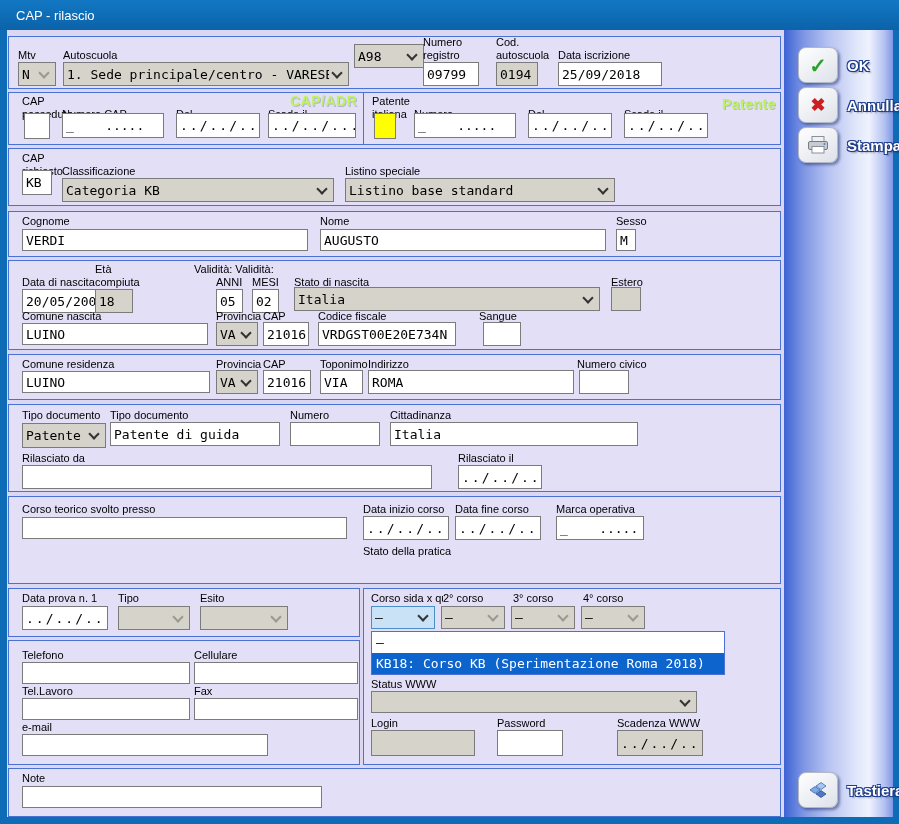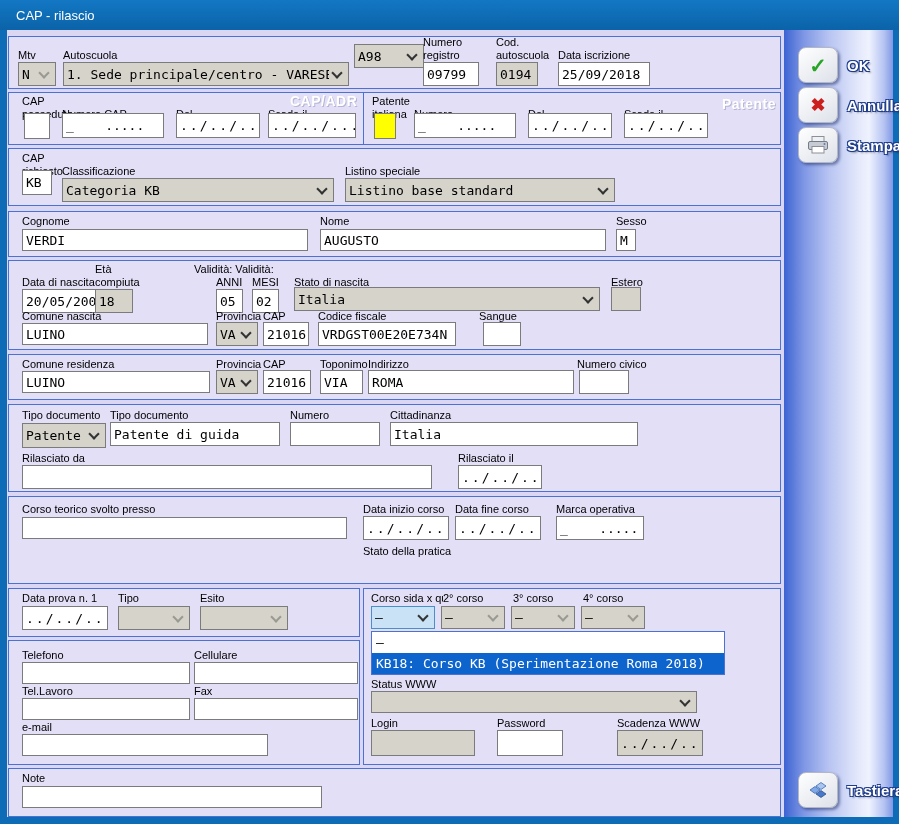--- a/index.html
+++ b/index.html
@@ -12,21 +12,21 @@
   .lbl{position:absolute;font-size:11px;line-height:12px;color:#000;white-space:nowrap;}
   .inp,.combo{position:absolute;height:24px;background:#fff;border:1px solid #7b7b7b;box-sizing:border-box;display:flex;align-items:center;padding:0 3px;font-family:"DejaVu Sans Mono",monospace;font-size:13px;overflow:hidden;}
   .combo{justify-content:space-between;padding-right:3px;}
   .gray{background:#d6d3cb;}
   .yellow{background:#ffff00;}
   .focus{background:#c9e2f6;border:1px solid #4a90c8;}
   .val{white-space:pre;}
   .date .val{letter-spacing:2px;}
   .chev{width:6px;height:6px;border-right:2px solid #333;border-bottom:2px solid #333;transform:rotate(45deg);margin-top:-3px;margin-right:4px;flex:none;}
   .chev.dis{border-color:#9a9a92;}
-  .deco{position:absolute;font-weight:bold;font-size:14px;color:#ffffff;text-shadow:1px 1px 0 #b5b5d6;letter-spacing:.5px;}
+  .deco{position:absolute;font-weight:bold;font-size:14px;color:#bef264;text-shadow:1px 1px 0 #b5b5d6;letter-spacing:.5px;}
   .ddlist{position:absolute;left:371px;top:631px;width:352px;background:#fff;border:1px solid #4a72d4;z-index:20;}
   .dditem{height:21px;display:flex;align-items:center;padding:0 4px;font-family:"DejaVu Sans Mono",monospace;font-size:13px;color:#000;}
   .dditem.sel{background:#0c64cc;color:#fff;}
   .toolbtn{position:absolute;left:798px;display:flex;align-items:center;gap:9px;cursor:default;}
   .iconbtn{width:38px;height:34px;background:linear-gradient(145deg,#ffffff,#dde1e9);border:1px solid #b4b8c6;border-radius:8px;box-shadow:2px 2px 3px rgba(0,20,80,.45);display:flex;align-items:center;justify-content:center;flex:none;}
   .btnlbl{color:#fff;font-weight:bold;font-size:15px;
     text-shadow:-1px -1px 0 #1e3c8c,1px -1px 0 #1e3c8c,-1px 1px 0 #1e3c8c,1px 1px 0 #1e3c8c,2px 2px 2px rgba(0,0,0,.35);}
   .ck{color:#28a428;font-size:21px;font-weight:bold;line-height:1;}
   .xx{color:#cc2020;font-size:18px;font-weight:bold;line-height:1;}
   .clip{overflow:hidden;}
@@ -76,21 +76,21 @@
   <div class="lbl" style="left:423px;top:49px">registro</div>
   <div class="inp" style="left:423px;top:62px;width:56px">
       <span class="val">09799</span>
     </div>
   <div class="lbl" style="left:496px;top:36px">Cod.</div>
   <div class="lbl" style="left:496px;top:49px">autoscuola</div>
   <div class="inp gray" style="left:496px;top:62px;width:42px">
       <span class="val">0194</span>
     </div>
   <div class="lbl" style="left:558px;top:49px">Data iscrizione</div>
-  <div class="inp" style="left:558px;top:62px;width:92px">
+  <div class="inp" style="left:558px;top:62px;width:104px">
       <span class="val">25/09/2018</span>
     </div>
 
   <div class="lbl" style="left:22px;top:95px">CAP</div>
   <div class="lbl" style="left:22px;top:108px">posseduto</div>
   <div class="inp" style="left:24px;top:113px;width:26px;height:26px"></div>
   <div class="lbl" style="left:62px;top:108px">Numero CAP</div>
   <div class="inp" style="left:62px;top:113px;width:102px;height:25px">
       <span class="val">_    .....</span>
     </div>

